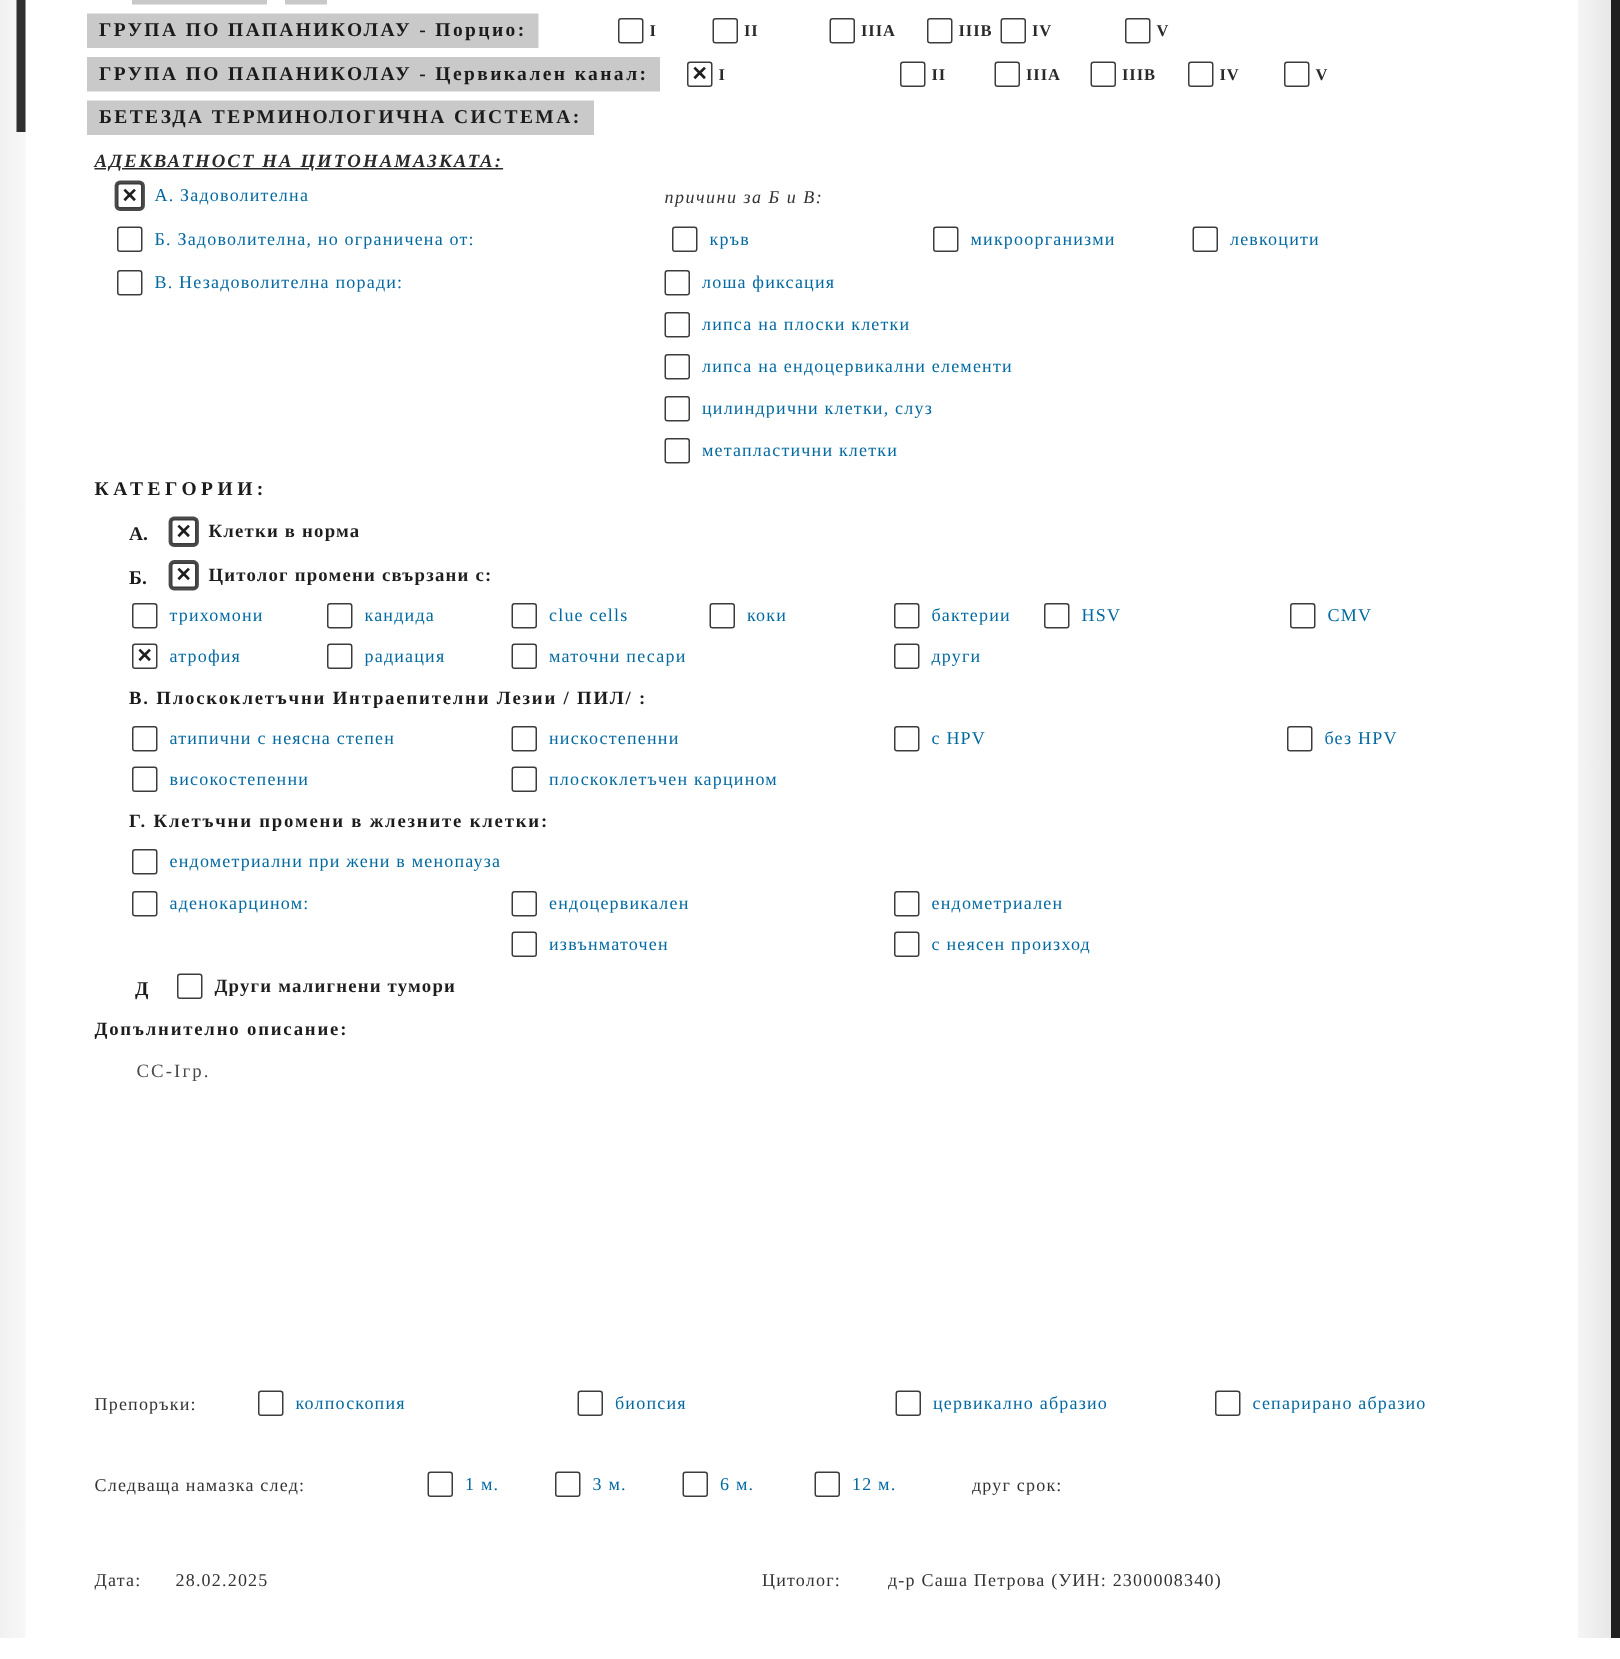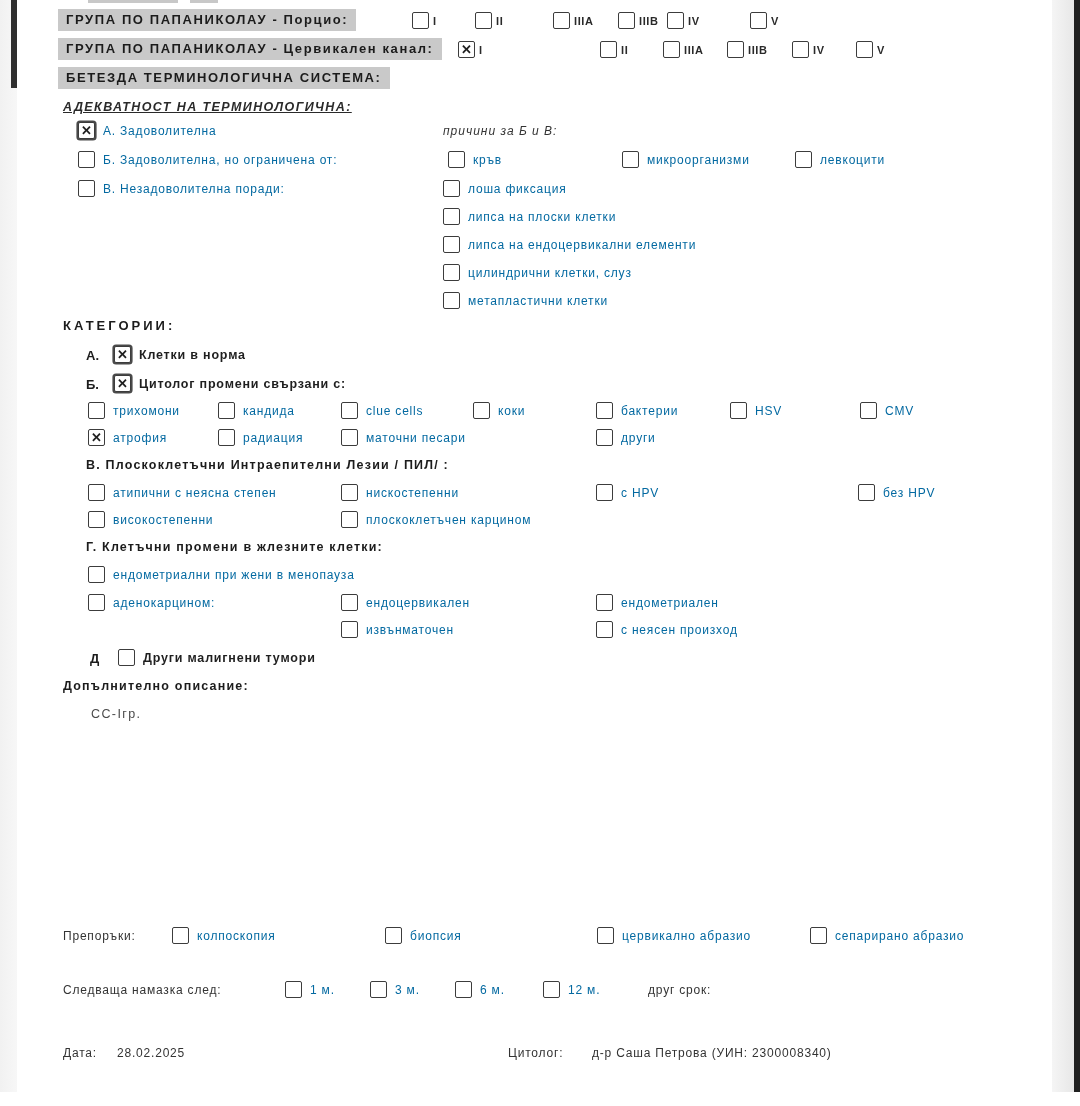--- a/index.html
+++ b/index.html
@@ -1,20 +1,20 @@
 <!DOCTYPE html>
 <html><head>
 <meta charset="utf-8">
 <style>
   * { margin:0; padding:0; box-sizing:border-box; }
   html,body { background:#ffffff; }
   #page {
     position:relative; width:1080px; height:1092px;
     background:#ffffff; overflow:hidden;
-    font-family:Liberation Sans, sans-serif;
+    font-family:Liberation Serif, serif;
     color:#2e2e2e;
   }
   
   .gutter-left  { position:absolute; left:0; top:0; width:17px; height:100%; background:linear-gradient(90deg,#f1f1f1,#f7f7f7); }
   .edge-dark-left { position:absolute; left:11px; top:0; width:6px; height:88px; background:#2f2f2f; }
   .gutter-right { position:absolute; left:1052px; top:0; width:22px; height:100%; background:linear-gradient(90deg,#f5f5f5,#e7e7e7); }
   .edge-dark-right { position:absolute; left:1074px; top:0; width:6px; height:100%; background:#202020; }
   .smudge { position:absolute; background:#9a9a9a; opacity:.55; }
 
   .row { position:absolute; left:0; width:1052px; height:22px; }
@@ -111,21 +111,21 @@
     <span class="item tight" style="left:856px; top:3px">
       <span class="cb"></span>
       <span class="roman">V</span>
     </span>
   </div>
 
   <div class="row" style="top:67px">
     <span class="hl" style="left:58px">БЕТЕЗДА ТЕРМИНОЛОГИЧНА СИСТЕМА:</span>
   </div>
 
-  <span class="adequacy-title" style="left:63px; top:100px">АДЕКВАТНОСТ НА ТЕРМИНОЛОГИЧНА:</span>
+  <span class="adequacy-title" style="left:63px; top:100px">АДЕКВАТНОСТ НА ЦИТОНАМАЗКАТА:</span>
 
   <div class="row" style="top:122px">
     <span class="item" style="left:78px">
       <span class="cb heavy checked"></span>
       <span class="lbl">А. Задоволителна</span>
     </span>
     <span class="italic-note" style="left:443px; top:2px">причини за Б и В:</span>
   </div>
 
   <div class="row" style="top:151px">
@@ -215,21 +215,21 @@
       <span class="lbl">clue cells</span>
     </span>
     <span class="item" style="left:473px">
       <span class="cb"></span>
       <span class="lbl">коки</span>
     </span>
     <span class="item" style="left:596px">
       <span class="cb"></span>
       <span class="lbl">бактерии</span>
     </span>
-    <span class="item" style="left:730px">
+    <span class="item" style="left:696px">
       <span class="cb"></span>
       <span class="lbl">HSV</span>
     </span>
     <span class="item" style="left:860px">
       <span class="cb"></span>
       <span class="lbl">CMV</span>
     </span>
   </div>
 
   <div class="row" style="top:429px">

